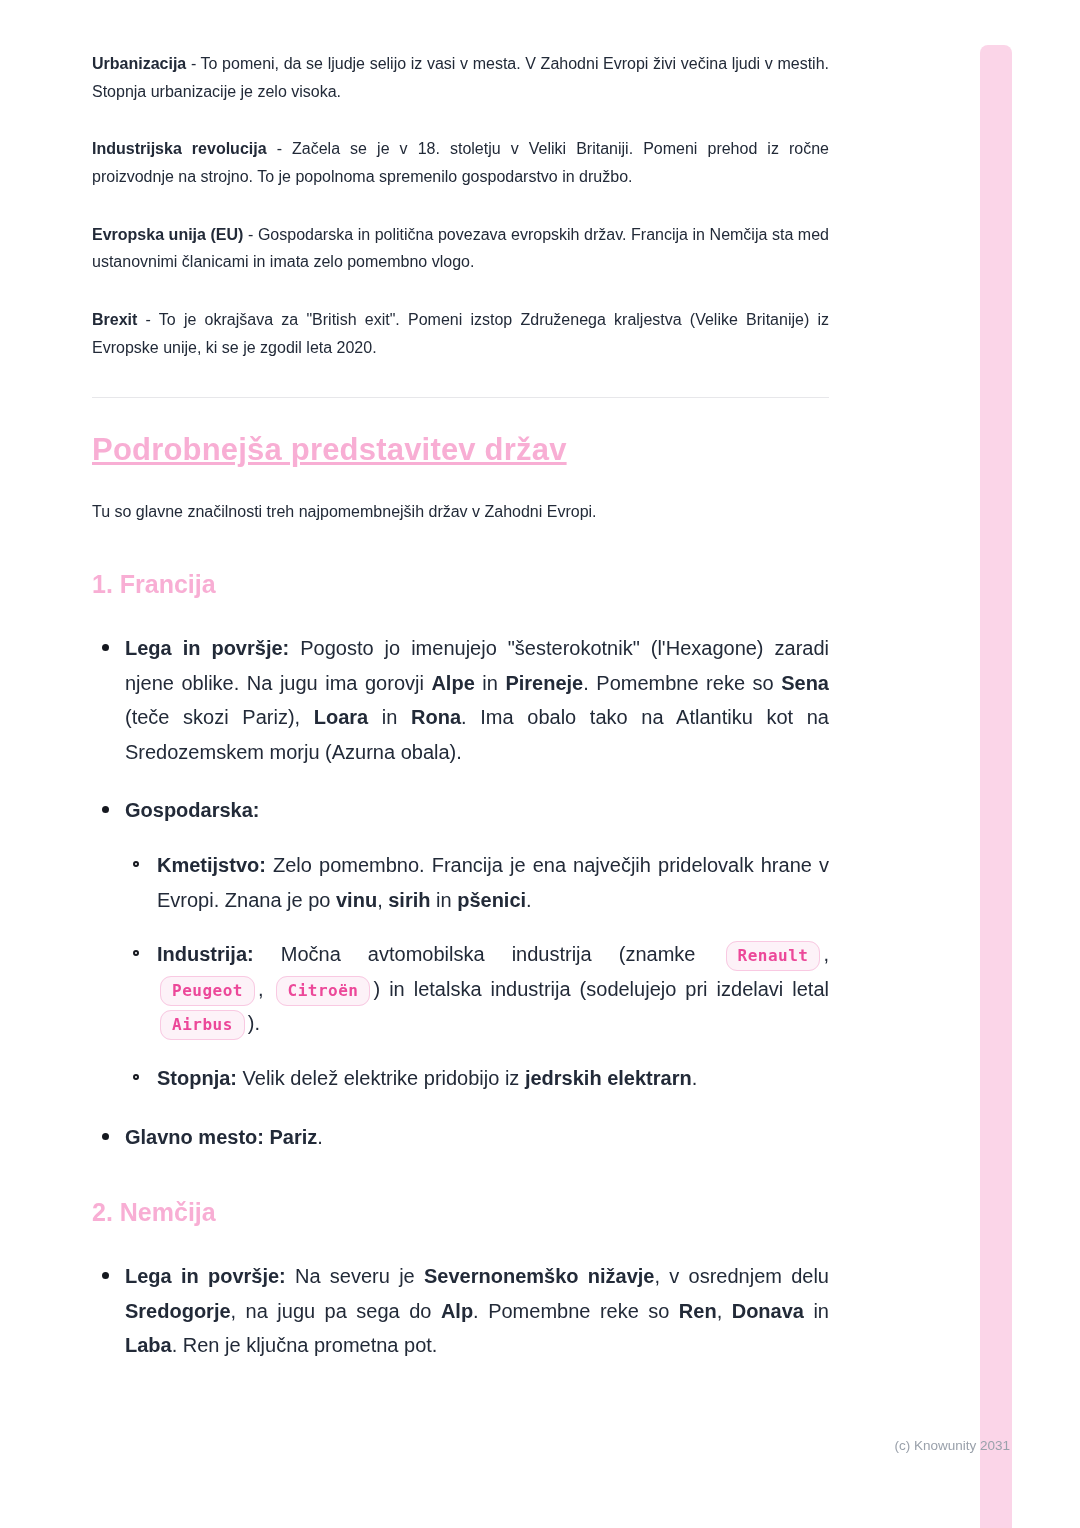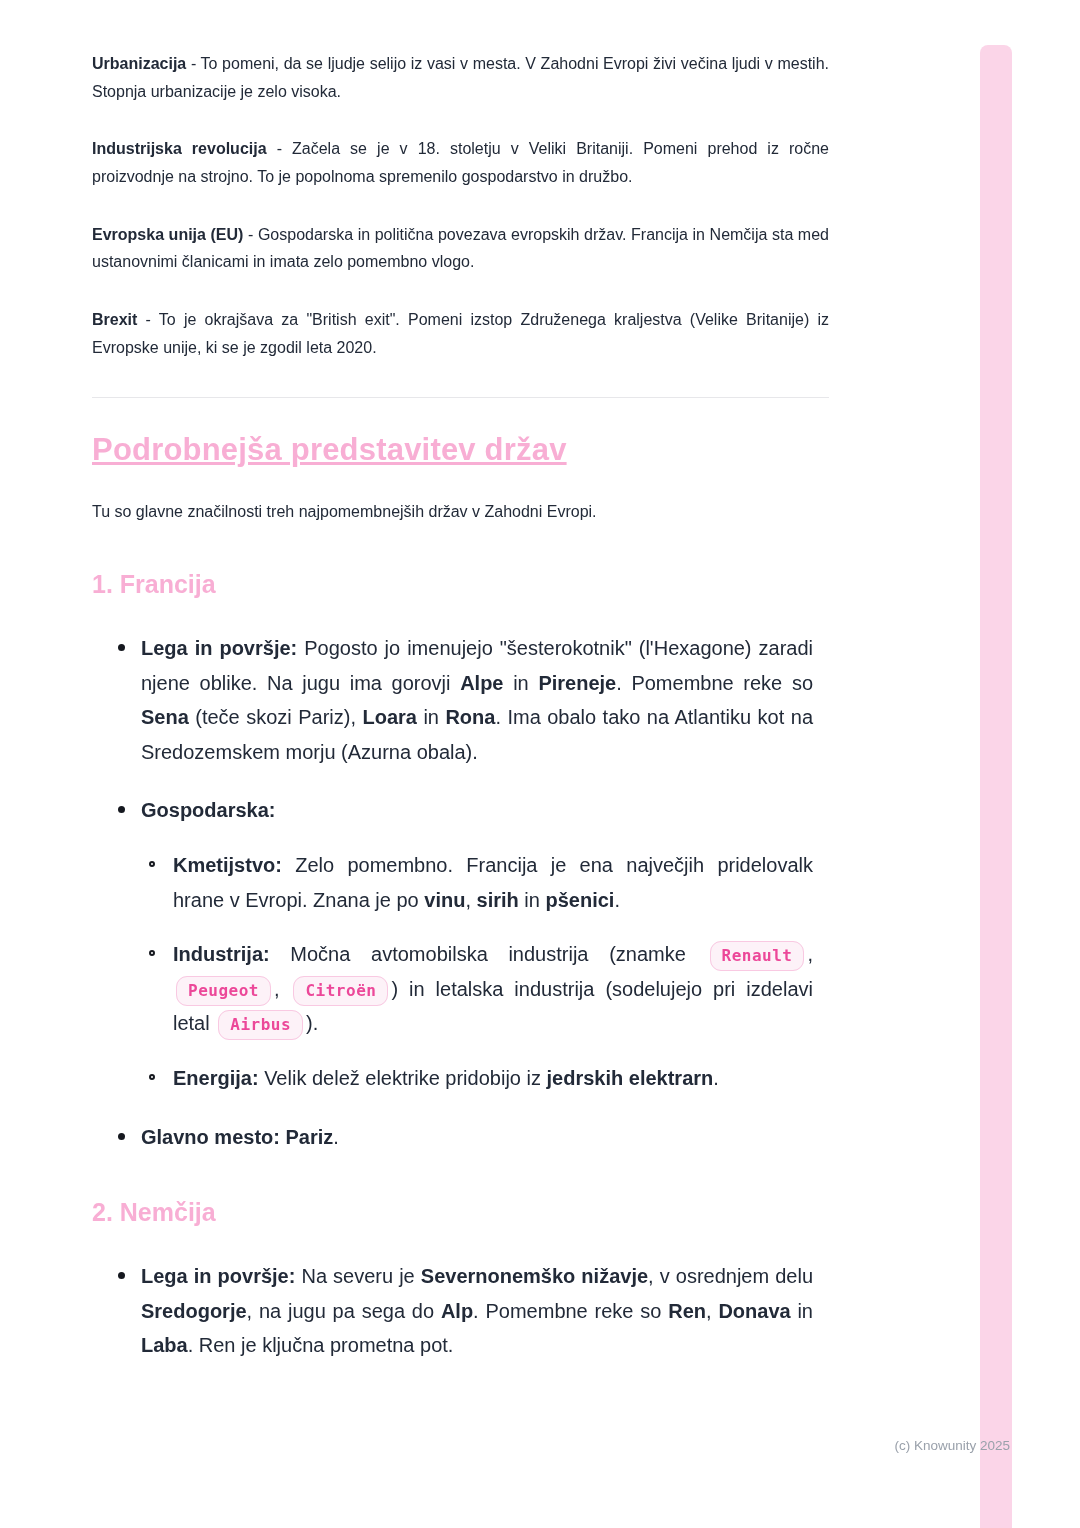--- a/index.html
+++ b/index.html
@@ -45,21 +45,21 @@
     font-size:31px;font-weight:bold;
     margin:34px 0 30px 0;
     letter-spacing:0.2px;
     text-decoration:underline;
   }
   .doc-h2{
     color:var(--accent);
     font-size:25px;font-weight:bold;
     margin:44px 0 32px 0;
   }
-  .list{margin:16px;}
+  .list{margin:0;}
   .li-group{margin:0 0 24px 0;}
   .li{
     position:relative;
     padding-left:33px;
     font-size:20px;line-height:1.73;text-align:justify;
   }
   .marker{
     position:absolute;left:10px;top:13px;
     width:7px;height:7px;border-radius:50%;
   }
@@ -104,27 +104,27 @@
       <p class="para"><span>Tu so glavne značilnosti treh najpomembnejših držav v Zahodni Evropi.</span></p>
       <div class="doc-h2">1. Francija</div>
       <div class="list">
         <div class="li-group">
           <div class="li"><span class="marker disc"></span><strong class="b">Lega in površje:</strong><span> Pogosto jo imenujejo "šesterokotnik" (l'Hexagone) zaradi njene oblike. Na jugu ima gorovji </span><strong class="b">Alpe</strong><span> in </span><strong class="b">Pireneje</strong><span>. Pomembne reke so </span><strong class="b">Sena</strong><span> (teče skozi Pariz), </span><strong class="b">Loara</strong><span> in </span><strong class="b">Rona</strong><span>. Ima obalo tako na Atlantiku kot na Sredozemskem morju (Azurna obala).</span></div>
         </div>
         <div class="li-group">
           <div class="li"><span class="marker disc"></span><strong class="b">Gospodarska:</strong></div>
           <div class="li subli"><span class="marker circle"></span><strong class="b">Kmetijstvo:</strong><span> Zelo pomembno. Francija je ena največjih pridelovalk hrane v Evropi. Znana je po </span><strong class="b">vinu</strong><span>, </span><strong class="b">sirih</strong><span> in </span><strong class="b">pšenici</strong><span>.</span></div>
           <div class="li subli"><span class="marker circle"></span><strong class="b">Industrija:</strong><span> Močna avtomobilska industrija (znamke </span><code class="pill">Renault</code><span>, </span><code class="pill">Peugeot</code><span>, </span><code class="pill">Citroën</code><span>) in letalska industrija (sodelujejo pri izdelavi letal </span><code class="pill">Airbus</code><span>).</span></div>
-          <div class="li subli"><span class="marker circle"></span><strong class="b">Energija:</strong><span> Velik delež elektrike pridobijo iz </span><strong class="b">jedrskih elektrarn</strong><span>.</span></div>
+          <div class="li subli"><span class="marker circle"></span><strong class="b">Stopnja:</strong><span> Velik delež elektrike pridobijo iz </span><strong class="b">jedrskih elektrarn</strong><span>.</span></div>
         </div>
         <div class="li-group">
           <div class="li"><span class="marker disc"></span><strong class="b">Glavno mesto: Pariz</strong><span>.</span></div>
         </div>
       </div>
       <div class="doc-h2">2. Nemčija</div>
       <div class="list">
         <div class="li-group">
           <div class="li"><span class="marker disc"></span><strong class="b">Lega in površje:</strong><span> Na severu je </span><strong class="b">Severnonemško nižavje</strong><span>, v osrednjem delu </span><strong class="b">Sredogorje</strong><span>, na jugu pa sega do </span><strong class="b">Alp</strong><span>. Pomembne reke so </span><strong class="b">Ren</strong><span>, </span><strong class="b">Donava</strong><span> in </span><strong class="b">Laba</strong><span>. Ren je ključna prometna pot.</span></div>
         </div>
       </div>
     </div>
-  <div class="footer-mark">(c) Knowunity 2025</div>
+  <div class="footer-mark">(c) Knowunity 2031</div>
 </div>
 
 </body></html>

